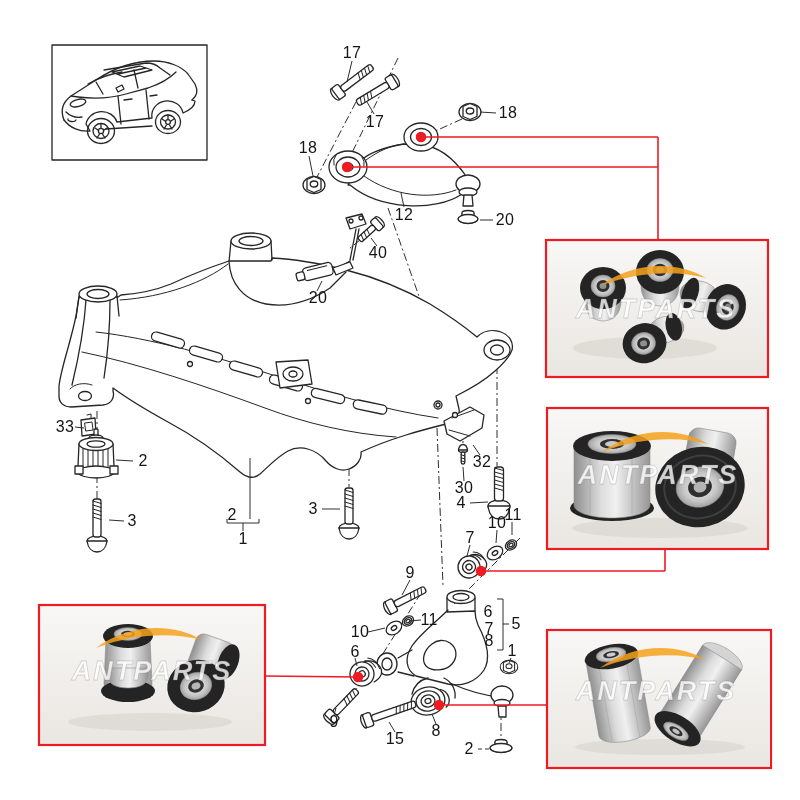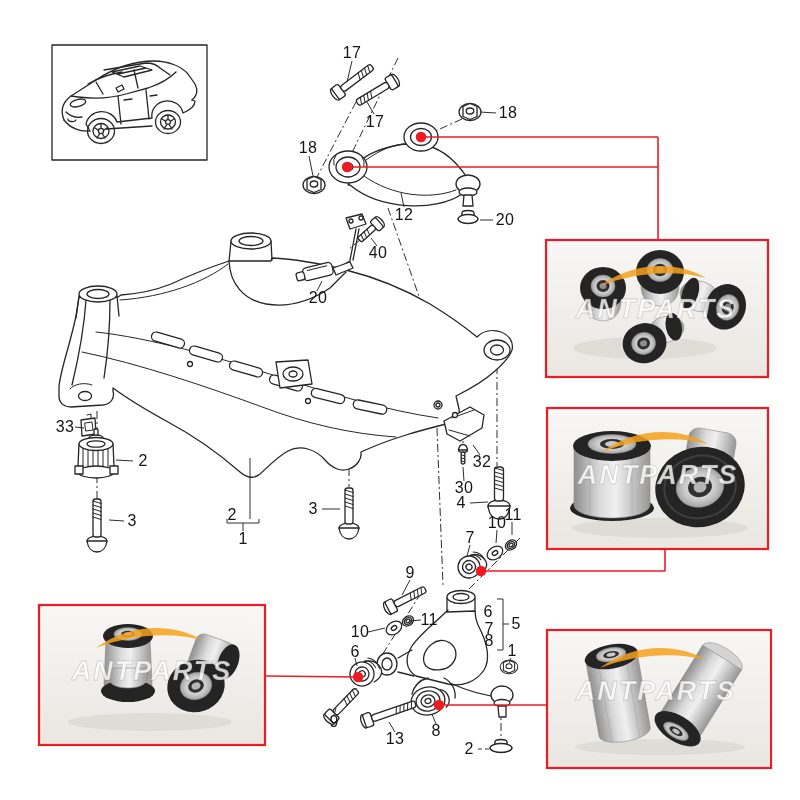--- a/index.html
+++ b/index.html
@@ -500,18 +500,18 @@
   <span class="callout" style="left:410px;top:573px">9</span>
   <span class="callout" style="left:429px;top:620px">11</span>
   <span class="callout" style="left:360px;top:632px">10</span>
   <span class="callout" style="left:488px;top:612px">6</span>
   <span class="callout" style="left:489px;top:629px">7</span>
   <span class="callout" style="left:489px;top:641px">8</span>
   <span class="callout" style="left:516px;top:624px">5</span>
   <span class="callout" style="left:512px;top:651px">1</span>
   <span class="callout" style="left:355px;top:652px">6</span>
   <span class="callout" style="left:334px;top:722px">9</span>
-  <span class="callout" style="left:395px;top:739px">13</span>
+  <span class="callout" style="left:395px;top:739px">15</span>
   <span class="callout" style="left:436px;top:731px">8</span>
   <span class="callout" style="left:469px;top:749px">2</span>
 </div>
 
 </div>
 
 </body></html>

